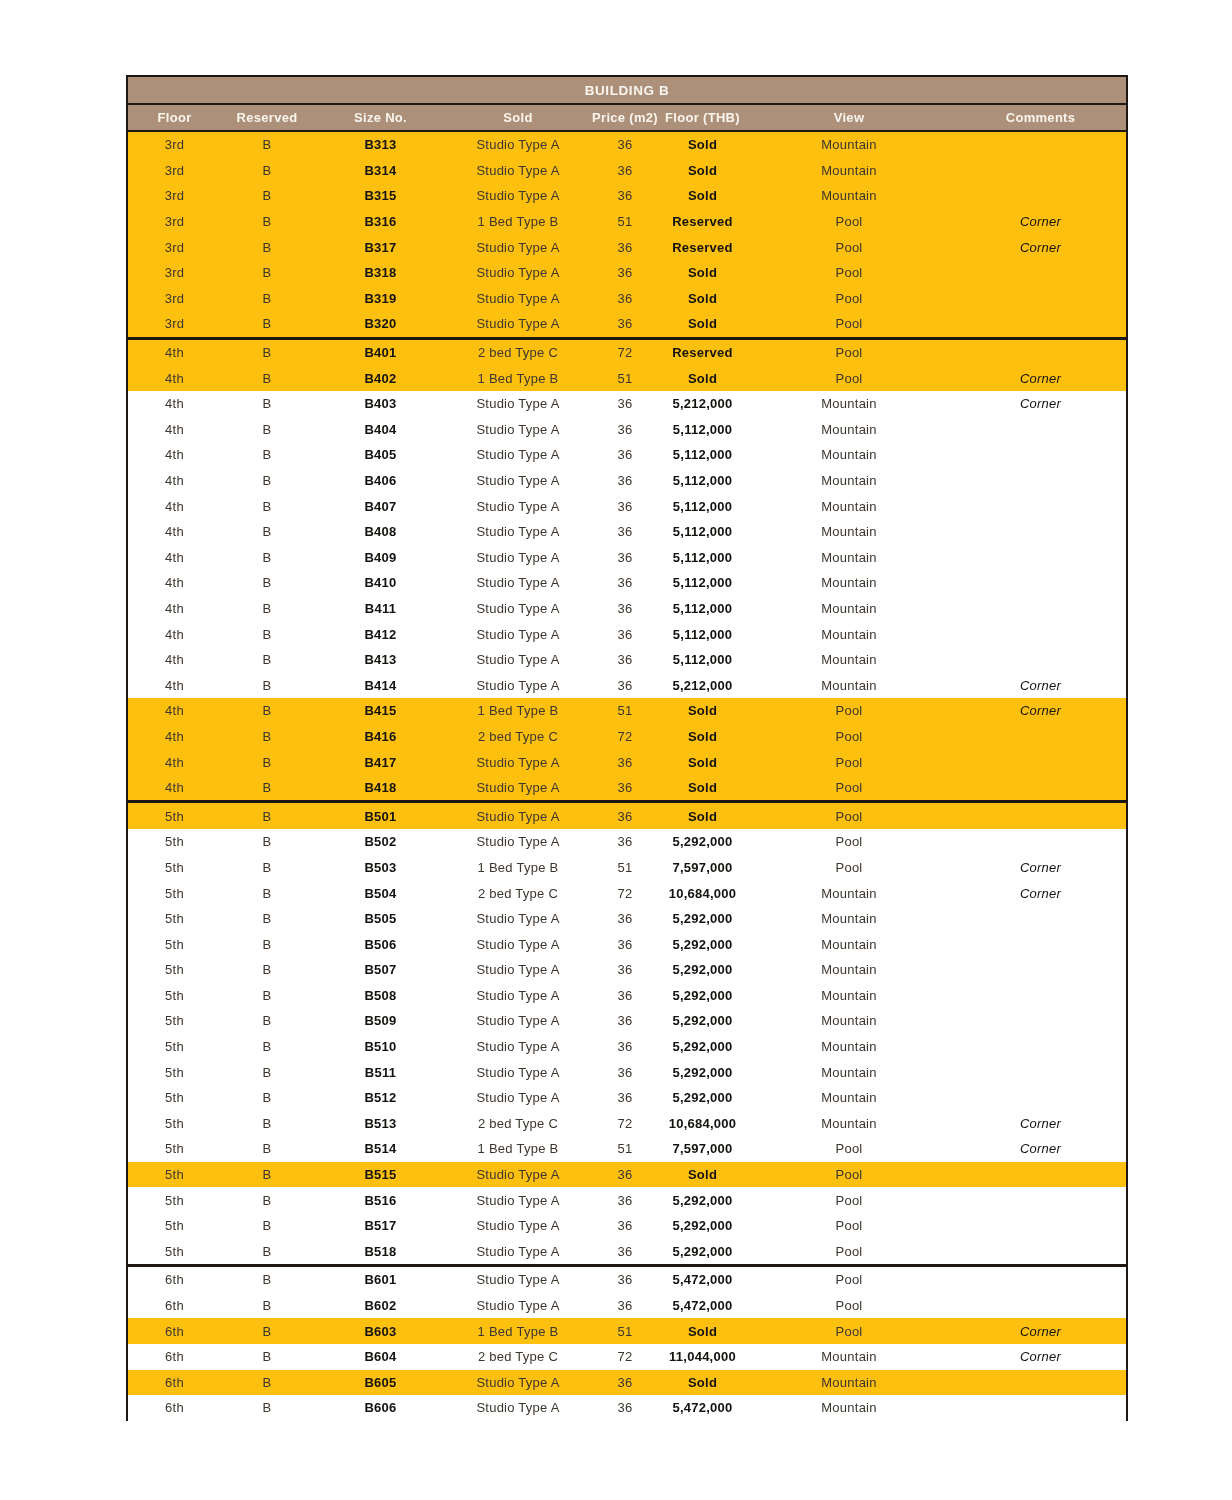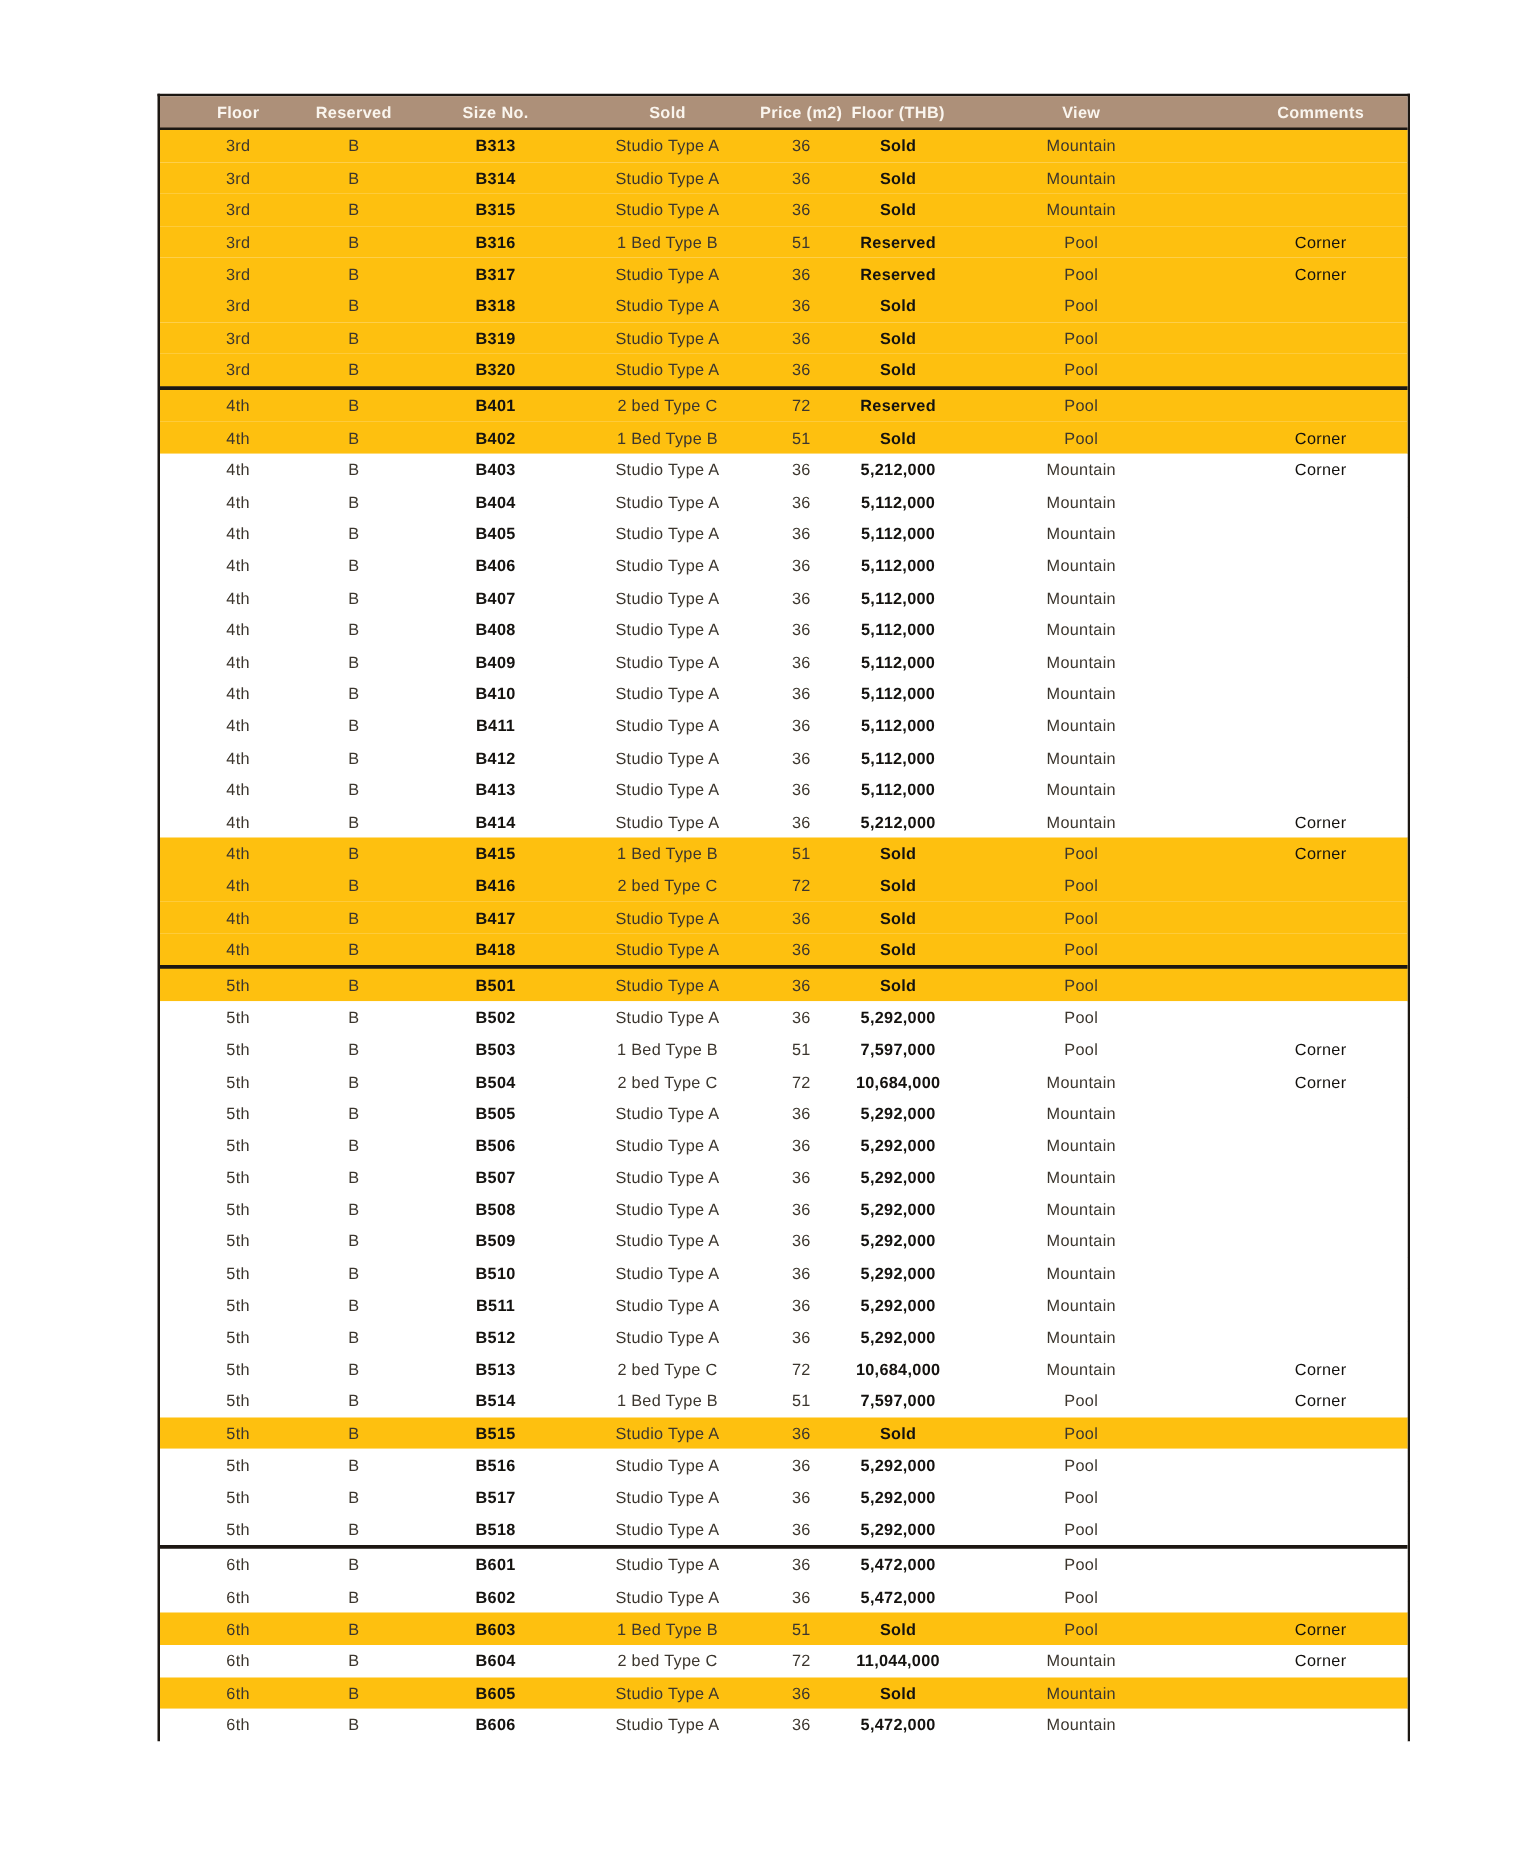--- a/index.html
+++ b/index.html
@@ -37,21 +37,20 @@
     color: var(--header-text, #faf5ee);
     font-size: 13.5px;
     font-weight: bold;
     letter-spacing: 0.6px;
   }
   .grid-row {
     display: grid;
     grid-template-columns: 93px 92px 135px 140px 74px 81px 212px 171px;
     align-items: center;
     text-align: center;
-    padding-left: 16px;
   }
   .header-row {
     height: 25px;
     background: var(--header-bg, #ad9079);
     border-bottom: 2px solid var(--border, #1c1712);
     color: var(--header-text, #faf5ee);
     font-size: 13px;
     font-weight: bold;
     letter-spacing: 0.3px;
   }
@@ -68,29 +67,33 @@
   }
   .table-body .row.fs {
     border-top: 3px solid var(--border, #1c1712);
   }
   .cell { overflow: hidden; white-space: nowrap; }
   .c-unit, .c-price {
     font-weight: bold;
     color: var(--strong-text, #14120f);
   }
   .c-comments {
+    font-style: italic;
     color: var(--strong-text, #2a261f);
   }
 </style>
 </head>
 <body>
 
 <div class="page">
   <div class="sheet-table">
 
+    <div class="title-bar">
+      <span class="title-text">BUILDING B</span>
+    </div>
 
     <div class="grid-row header-row">
       <div class="cell">Floor</div>
       <div class="cell">Reserved</div>
       <div class="cell">Size No.</div>
       <div class="cell">Sold</div>
       <div class="cell">Price (m2)</div>
       <div class="cell">Floor (THB)</div>
       <div class="cell">View</div>
       <div class="cell">Comments</div>

